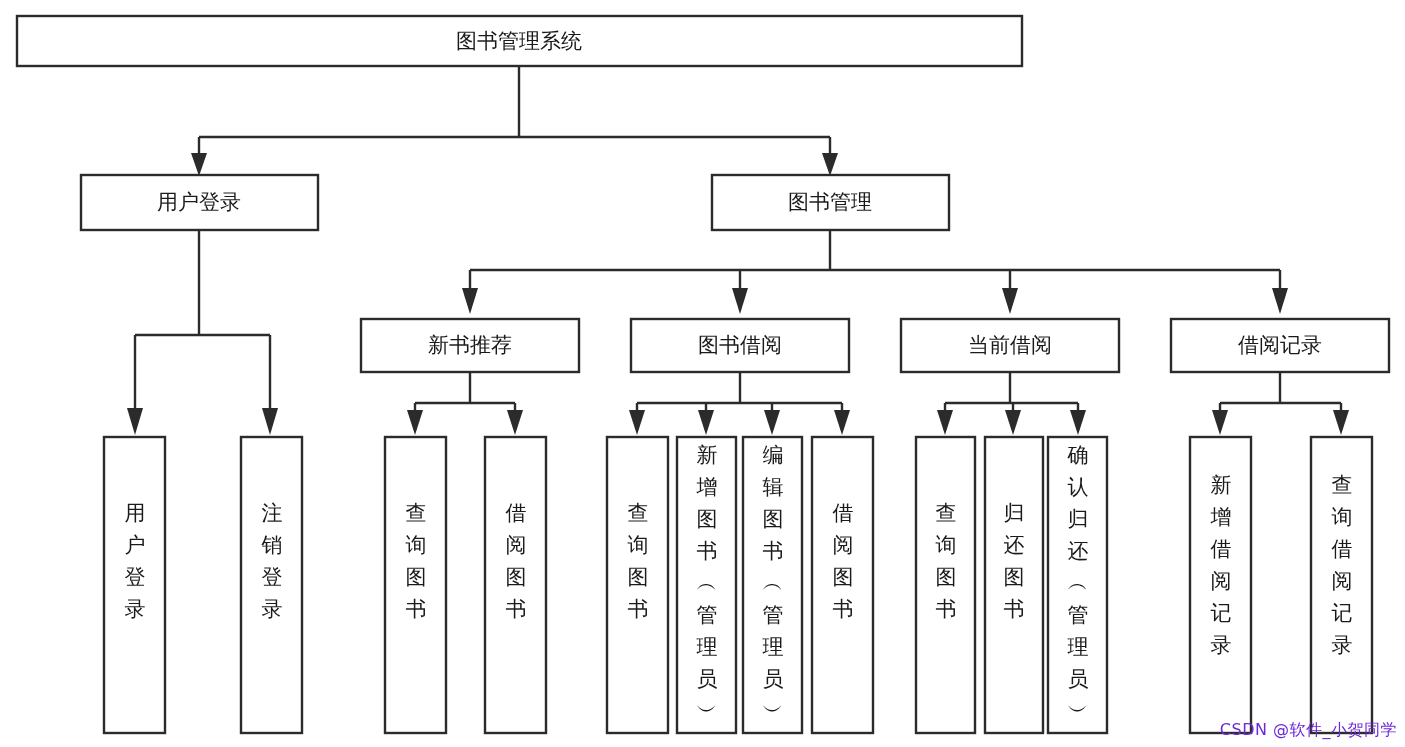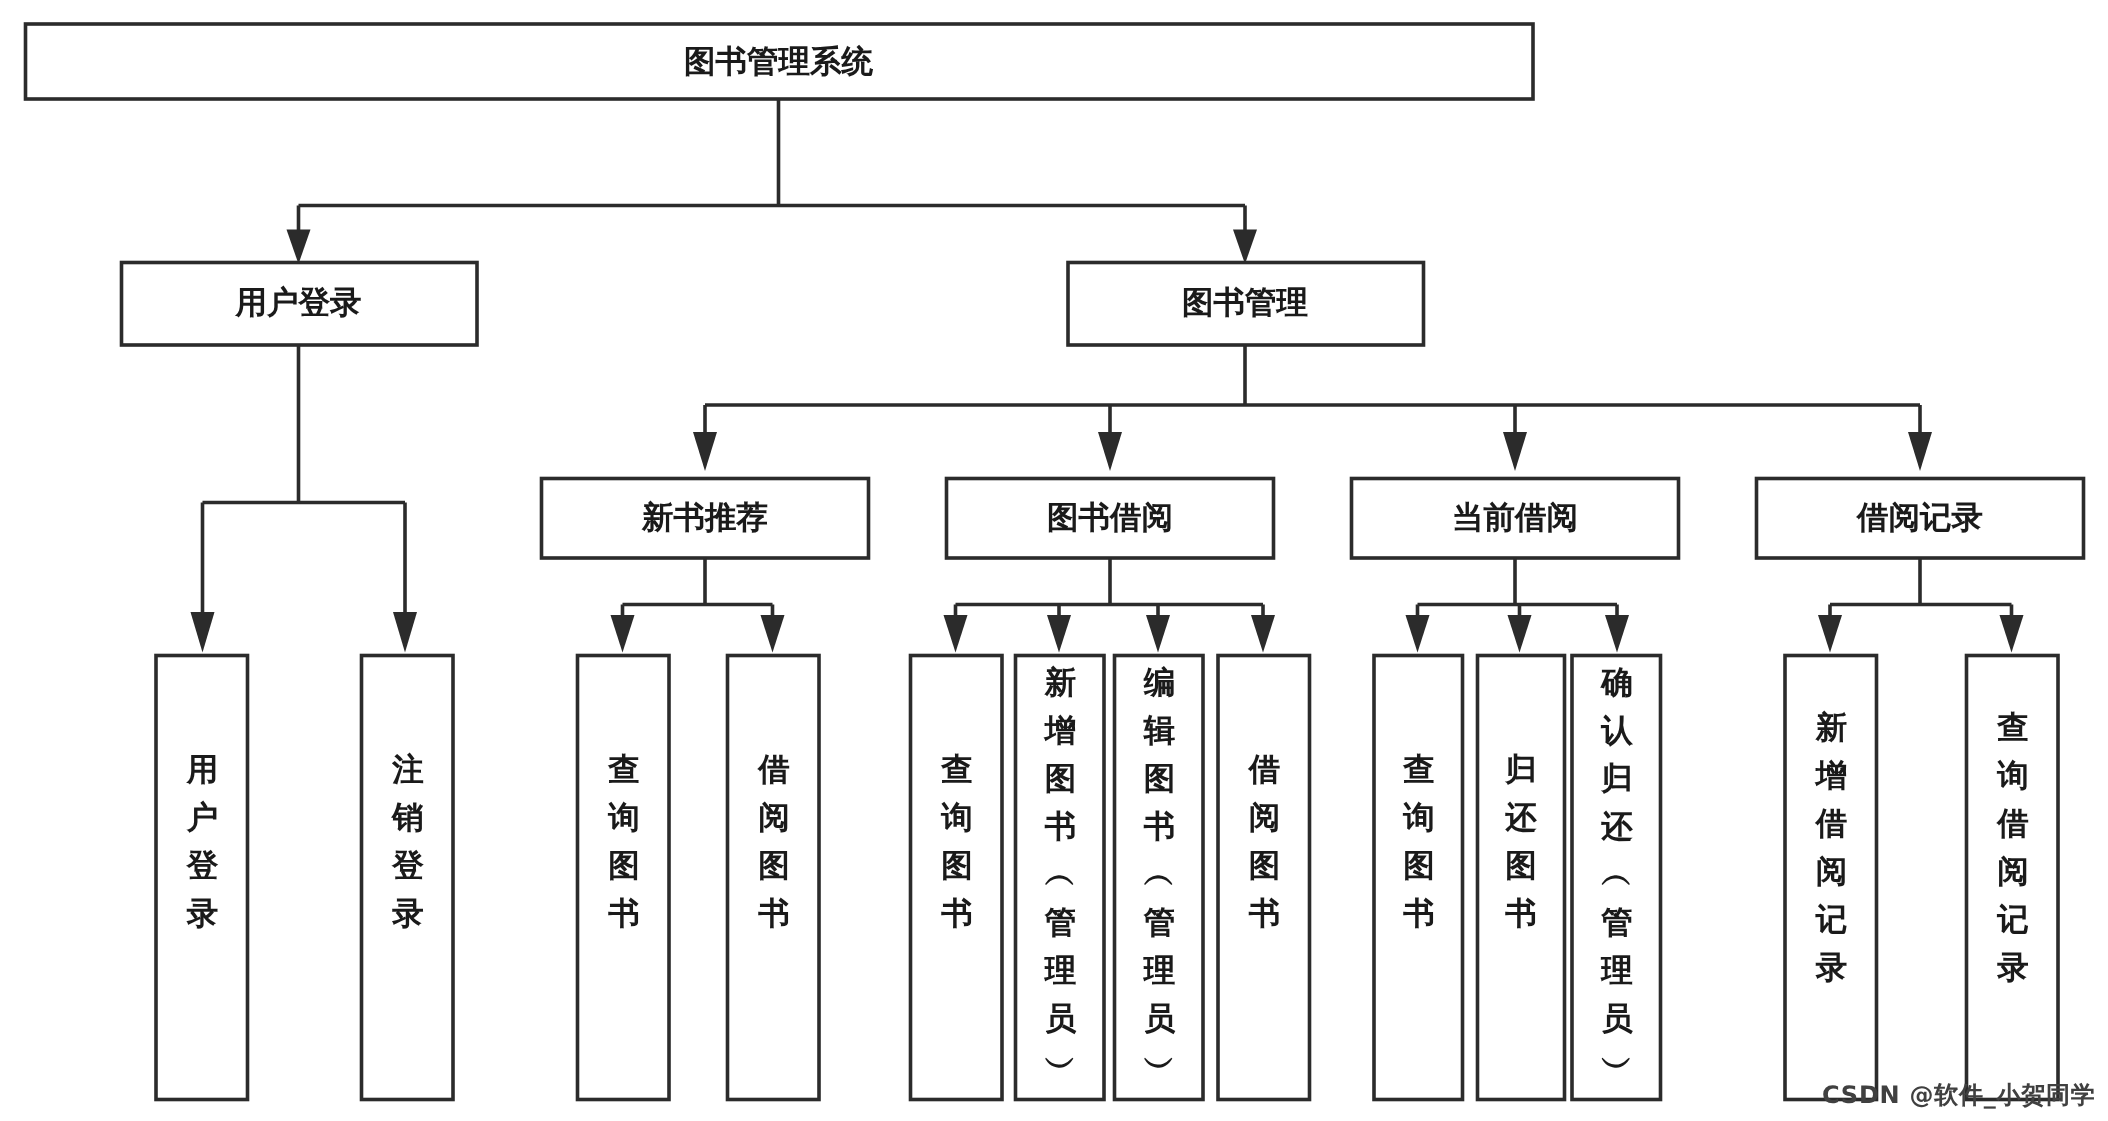--- a/index.html
+++ b/index.html
@@ -10,21 +10,20 @@
   }
   body {
     font-family: "DejaVu Sans", "Liberation Sans", sans-serif;
   }
   #diagram-root {
     position: relative;
     width: 1405px;
     height: 747px;
     background: #ffffff;
     overflow: hidden;
-    font-weight: bold;
   }
   svg#diagram-svg {
     position: absolute;
     left: 0;
     top: 0;
     width: 1405px;
     height: 747px;
   }
   .node-box {
     fill: #ffffff;
@@ -53,21 +52,21 @@
     fill: #1a1a1a;
     font-size: 21px;
     text-anchor: middle;
   }
   .watermark-text {
     position: absolute;
     right: 8px;
     bottom: 6px;
     font-family: "DejaVu Sans", "Liberation Sans", sans-serif;
     font-size: 16px;
-    color: #404040;
+    color: #6d28d9;
     white-space: nowrap;
     letter-spacing: 0.5px;
     pointer-events: none;
   }
 </style>
 </head>
 <body>
 
 <div id="diagram-root">
 

